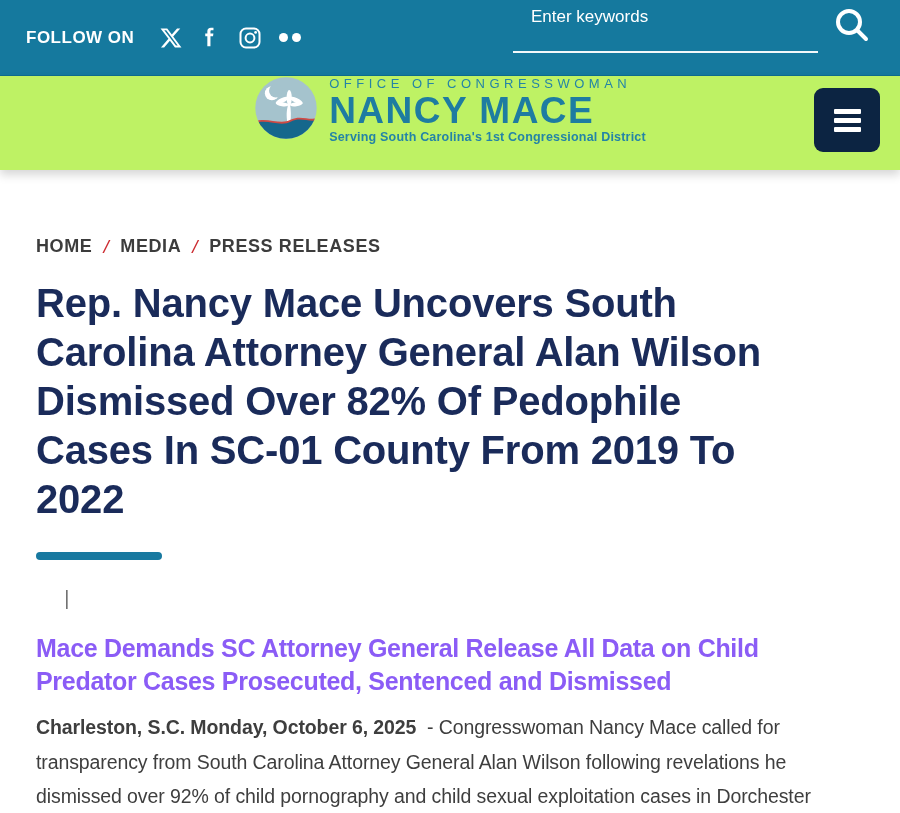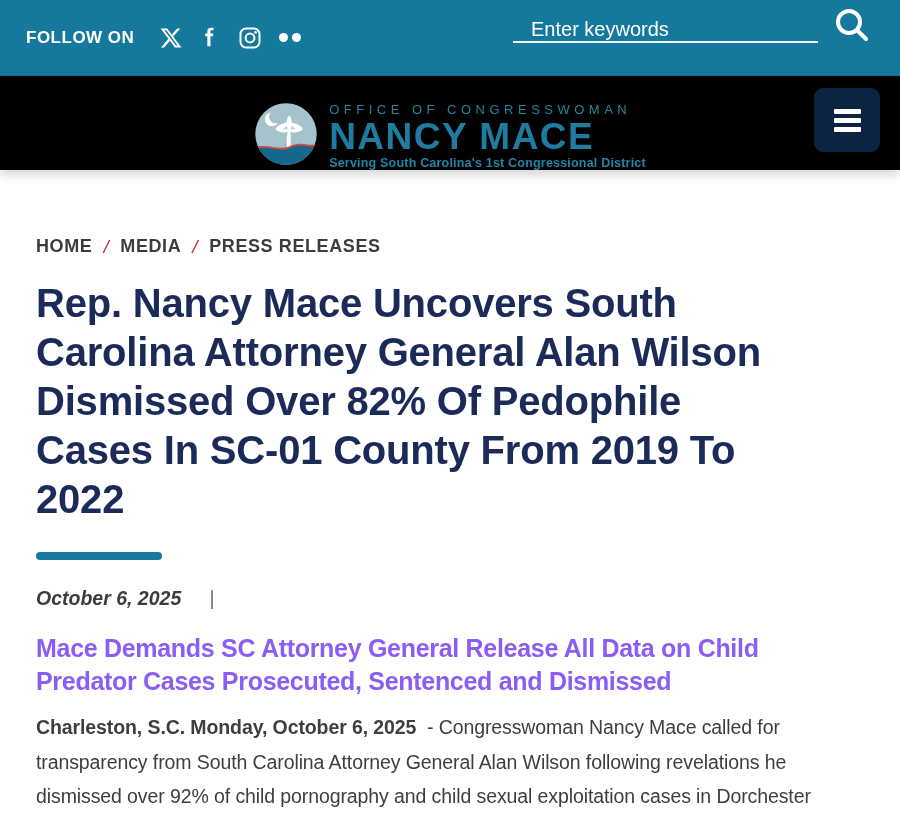--- a/index.html
+++ b/index.html
@@ -16,30 +16,30 @@
   }
   .social-row { display: flex; align-items: center; gap: 17px; margin-left: 26px; }
   .social-btn { display: flex; align-items: center; justify-content: center; cursor: pointer; background: none; border: none; padding: 0; }
   .flickr-dots { display: flex; gap: 4px; }
   .flickr-dots span { width: 9px; height: 9px; border-radius: 50%; background: #fff; display: block; }
 
   .search-wrap { position: absolute; right: 28px; top: 0; height: 58px; display: flex; align-items: center; gap: 14px; }
   .search-input {
     width: 305px; background: transparent; border: none; outline: none;
     border-bottom: 2px solid rgba(255,255,255,.95);
-    color: #ffffff; font-size: 20px; font-family: "Liberation Sans", sans-serif;
-    padding: 2px 4px 0 18px;
+    color: #ffffff; font-size: 17px; font-family: "Liberation Sans", sans-serif;
+    padding: 2px 4px 24px 18px;
   }
   .search-input::placeholder { color: #ffffff; opacity: 1; }
   .search-btn { background: none; border: none; cursor: pointer; display: flex; align-items: center; padding: 0 0 6px 0; }
 
   
   .siteheader {
-    height: 94px; background: #000000; position: relative;
-    display: flex; align-items: flex-end; justify-content: center;
+    height: 94px; background: #bef264; position: relative;
+    display: flex; align-items: flex-start; justify-content: center;
     box-shadow: 0 5px 9px rgba(0,0,0,.16);
   }
   .logo { display: flex; align-items: center; gap: 11px; }
   .logo-text { display: flex; flex-direction: column; }
   .logo-line1 { color: #2484a6; font-size: 13px; letter-spacing: 4.5px; font-weight: 500; }
   .logo-line2 { color: #1e7ca1; font-size: 37px; font-weight: 700; letter-spacing: 1.5px; line-height: 1.0; margin: 1px 0 1px 0; }
   .logo-line3 { color: #2484a6; font-size: 12.5px; font-weight: 600; letter-spacing: .2px; }
 
   .menu-btn {
     position: absolute; right: 20px; top: 12px; width: 66px; height: 64px;
@@ -174,21 +174,20 @@
     <a>MEDIA</a>
     <span class="crumb-sep">/</span>
     <a>PRESS RELEASES</a>
   </nav>
 
   <h1 class="page-title">Rep. Nancy Mace Uncovers South Carolina Attorney General Alan Wilson Dismissed Over 82% Of Pedophile Cases In SC-01 County From 2019 To 2022</h1>
 
   <div class="title-divider"></div>
 
   <div class="meta-row">
-    <span class="meta-date">October 6, 2025</span>
     <span class="meta-sep">|</span>
   </div>
 
   <h2 class="subheadline">Mace Demands SC Attorney General Release All Data on Child Predator Cases Prosecuted, Sentenced and Dismissed</h2>
 
   <p class="body-copy"><span class="body-lead">Charleston, S.C. Monday, October 6, 2025</span><span>&nbsp; - Congresswoman Nancy Mace called for transparency from South Carolina Attorney General Alan Wilson following revelations he dismissed over 92% of child pornography and child sexual exploitation cases in Dorchester County from 2019 to 2022.</span></p>
 
 </div>
 
 </body></html>

